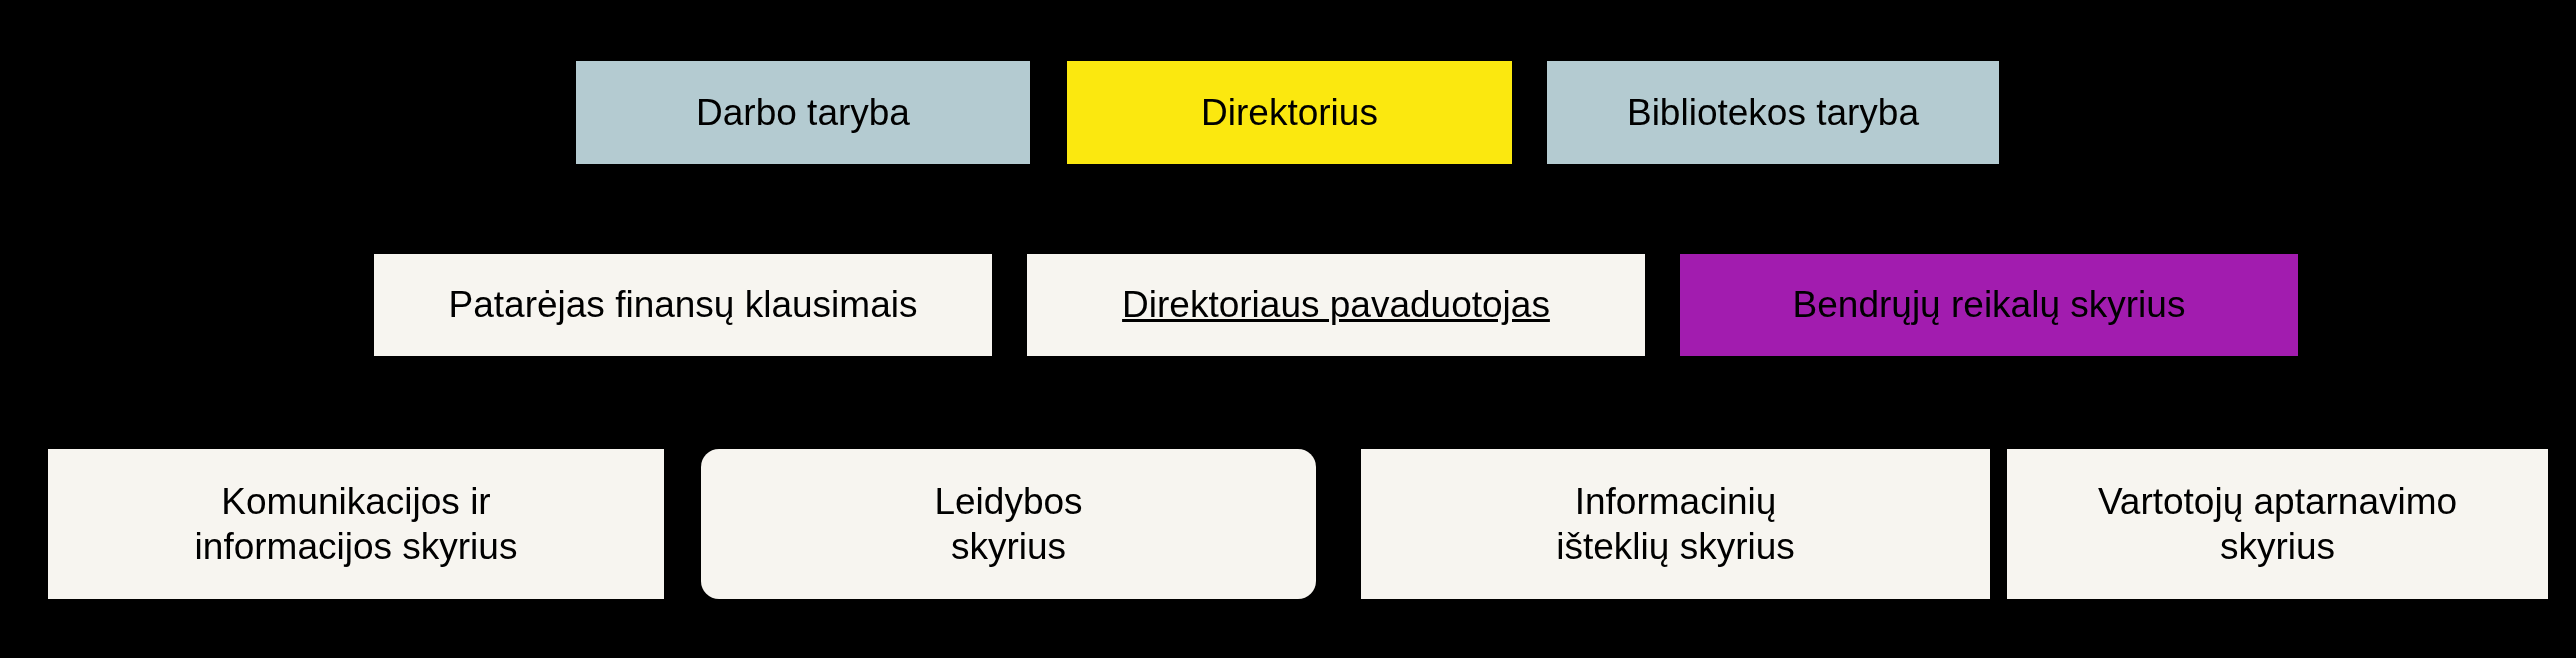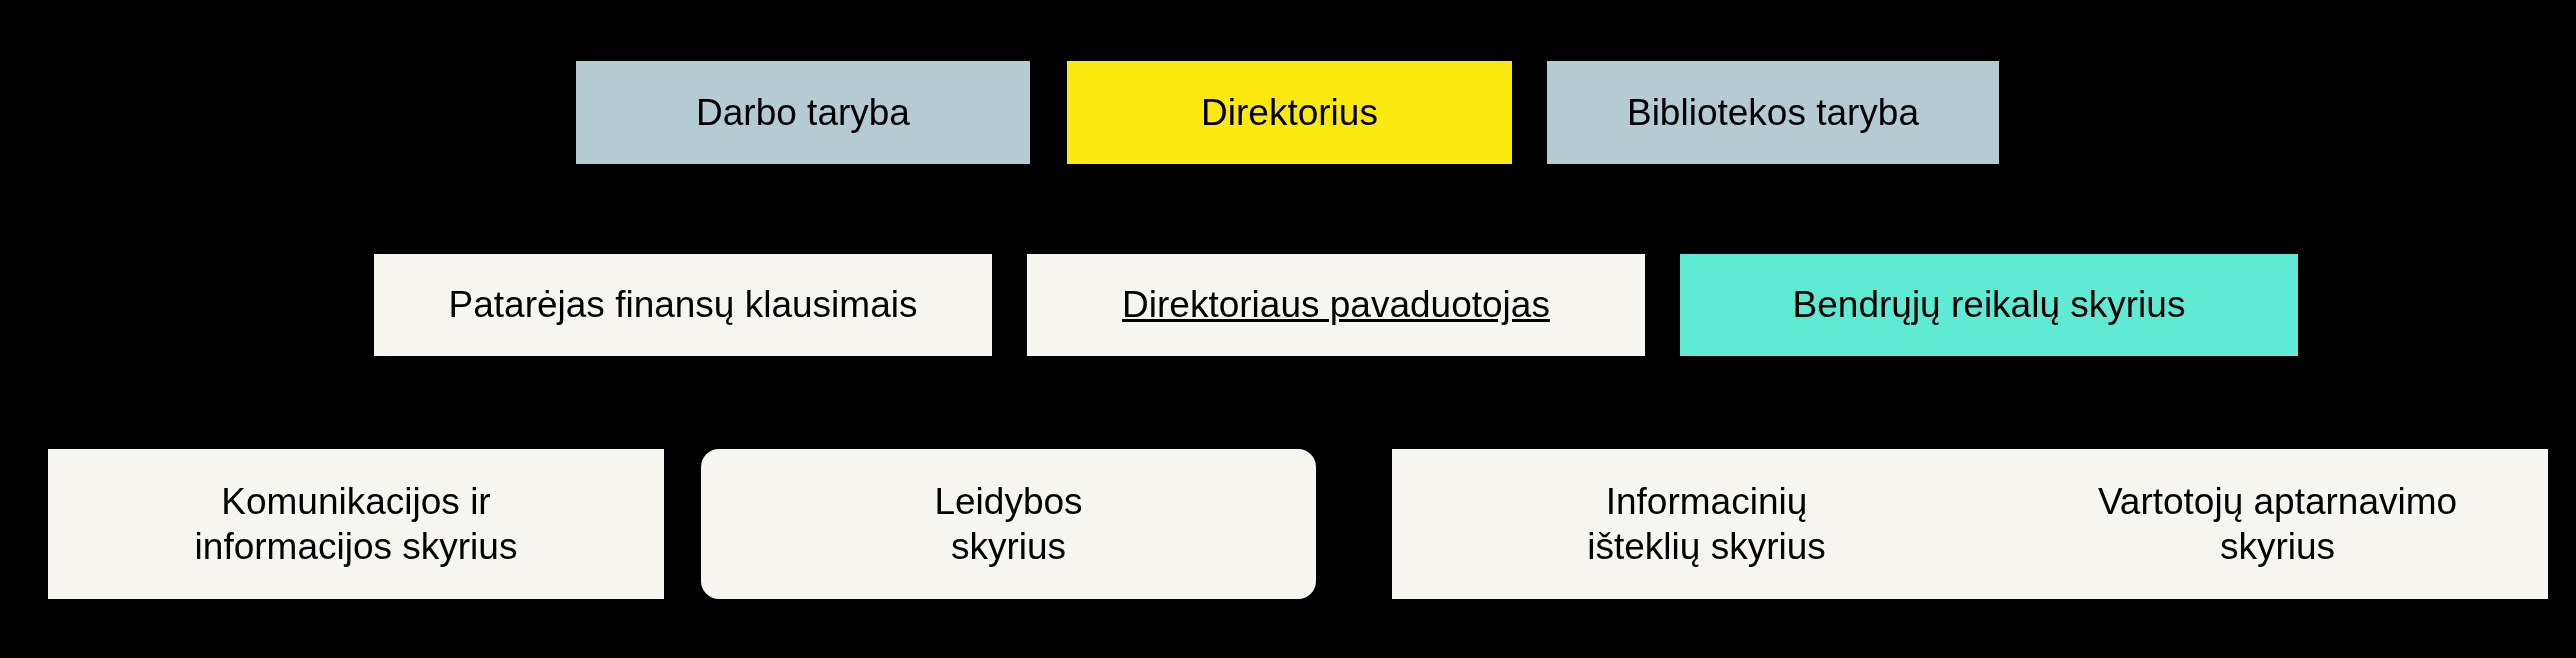--- a/index.html
+++ b/index.html
@@ -40,39 +40,39 @@
   .n-darbo-taryba        { left: 576px;  width: 454px; }
   .n-direktorius         { left: 1067px; width: 445px; }
   .n-bibliotekos-taryba  { left: 1547px; width: 452px; }
 
   .n-patarejas           { left: 326px;  width: 618px; }
   .n-pavaduotojas        { left: 979px; width: 618px; text-decoration: underline; }
   .n-bendruju            { left: 1632px; width: 618px; }
 
   .n-komunikacijos       { left: 0px;    width: 616px; }
   .n-leidybos            { left: 653px;  width: 615px; border-radius: 18px; }
-  .n-informaciniu        { left: 1344px; width: 629px; }
+  .n-informaciniu        { left: 1313px; width: 629px; }
   .n-vartotoju           { left: 1959px; width: 541px; }
 </style>
 </head>
 <body>
 
 <div id="org-chart">
 
   <div class="node row1 tone-blue n-darbo-taryba" style="background: rgb(180, 203, 209);">Darbo taryba</div>
 
   <div class="node row1 tone-yellow n-direktorius" style="background: rgb(251, 232, 15);">Direktorius</div>
 
   <div class="node row1 tone-blue n-bibliotekos-taryba" style="background: rgb(180, 203, 209);">Bibliotekos taryba</div>
 
   <div class="node row2 tone-white n-patarejas" style="background: rgb(247, 245, 240);">Patarėjas finansų klausimais</div>
 
   <div class="node row2 tone-white n-pavaduotojas" style="background: rgb(247, 245, 240);">Direktoriaus pavaduotojas</div>
 
-  <div class="node row2 tone-white n-bendruju" style="background: #5eead4;">Bendrųjų reikalų skyrius</div>
+  <div class="node row2 tone-white n-bendruju" style="background: #a21caf;">Bendrųjų reikalų skyrius</div>
 
   <div class="node row3 tone-white n-komunikacijos" style="background: rgb(247, 245, 240);">Komunikacijos ir
 informacijos skyrius</div>
 
   <div class="node row3 tone-white n-leidybos" style="background: rgb(247, 245, 240);">Leidybos
 skyrius</div>
 
   <div class="node row3 tone-white n-informaciniu" style="background: rgb(247, 245, 240);">Informacinių
 išteklių skyrius</div>
 

